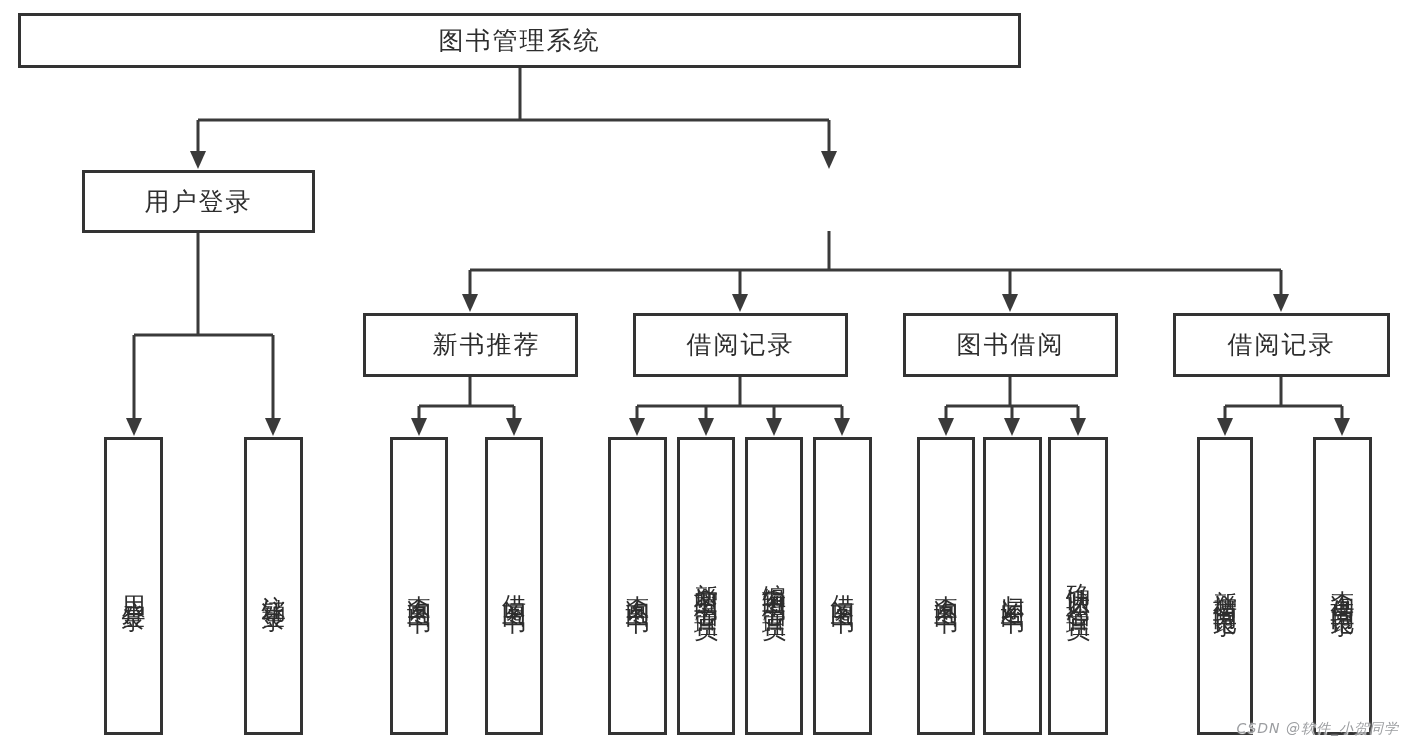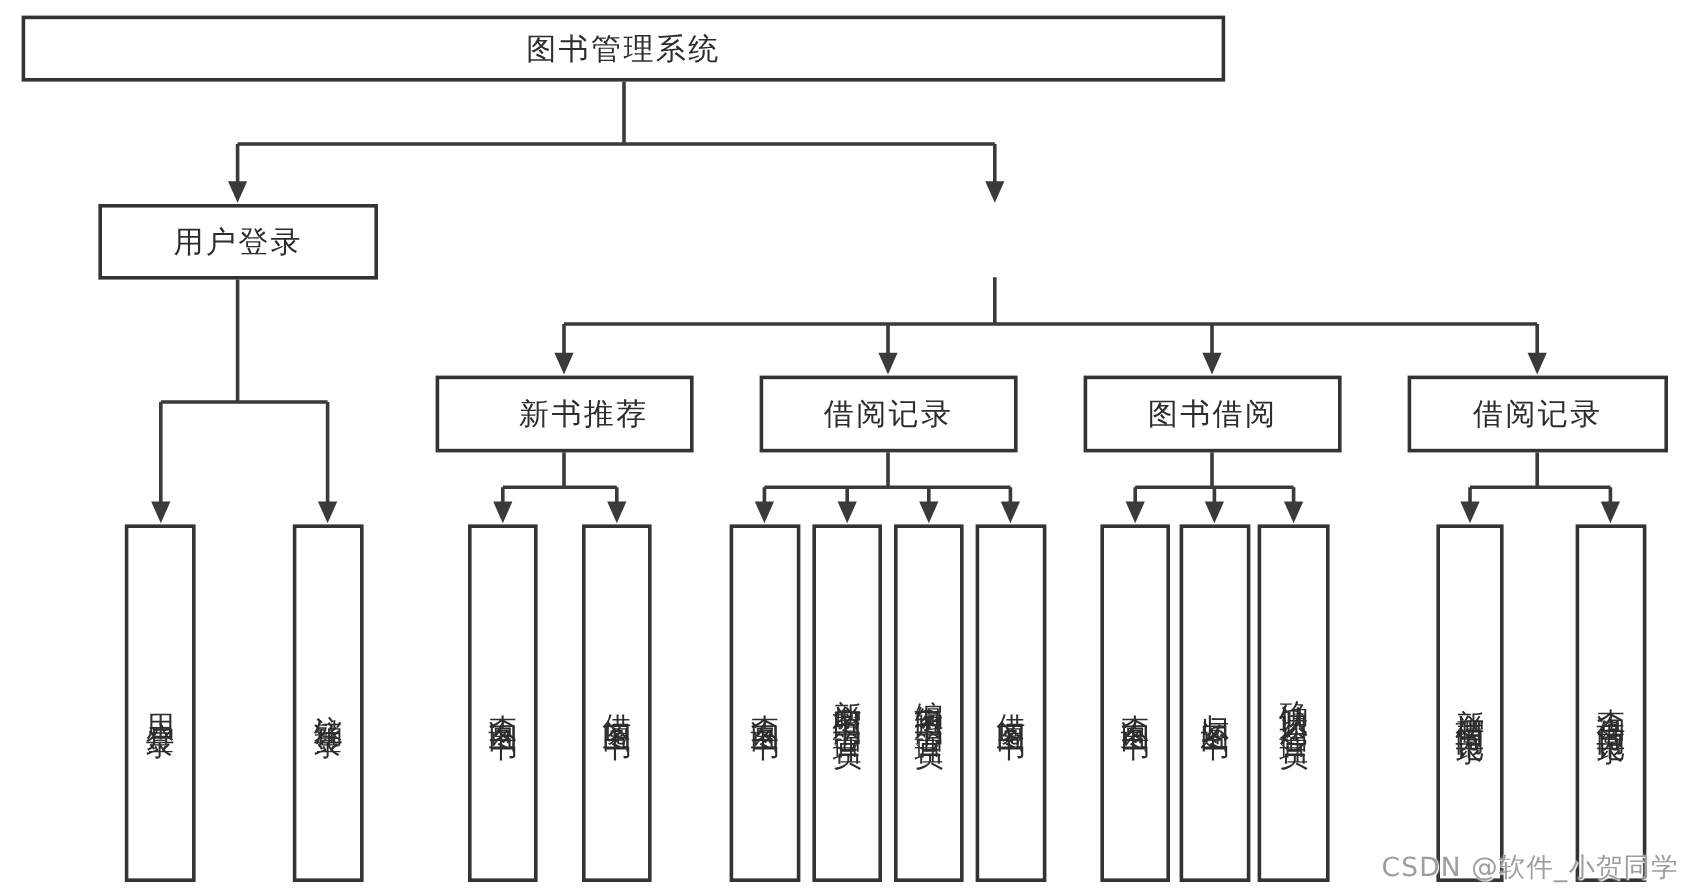--- a/index.html
+++ b/index.html
@@ -43,25 +43,26 @@
     writing-mode: vertical-rl;
     font-size: 24px;
     letter-spacing: 5px;
     line-height: 1;
     padding: 8px 0;
   }
   .watermark {
     position: absolute;
     right: 6px;
     bottom: 9px;
-    font-size: 22px;
+    font-size: 14px;
     letter-spacing: 1px;
     color: #9b9da0;
     text-shadow: 0 0 2px #ffffff, 1px 1px 1px #ffffff;
     white-space: nowrap;
+    font-style: italic;
   }
 </style>
 </head>
 <body>
 
 <div class="stage">
 
   <svg class="wires" viewBox="0 0 1405 747" xmlns="http://www.w3.org/2000/svg">
     <g>
       <path d="M520 66 V120 M198 120 H829 M198 120 V153 M829 120 V153"></path>

